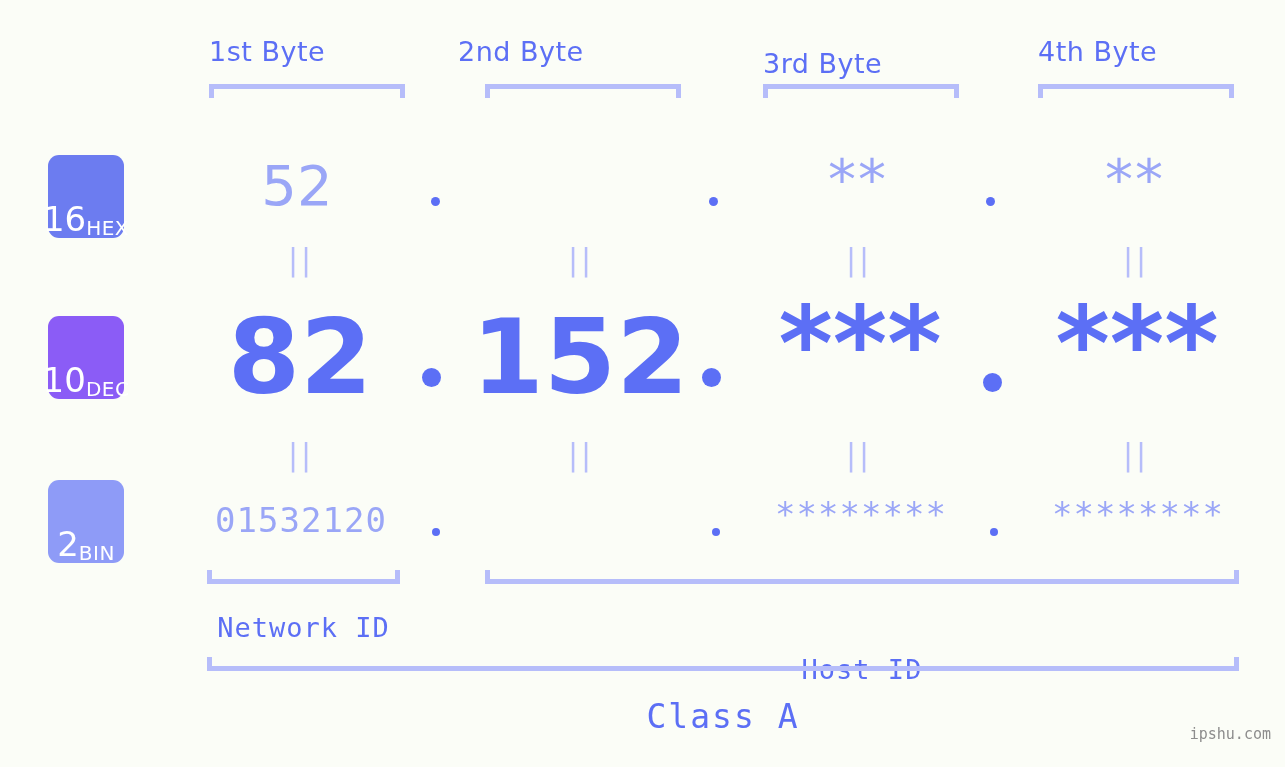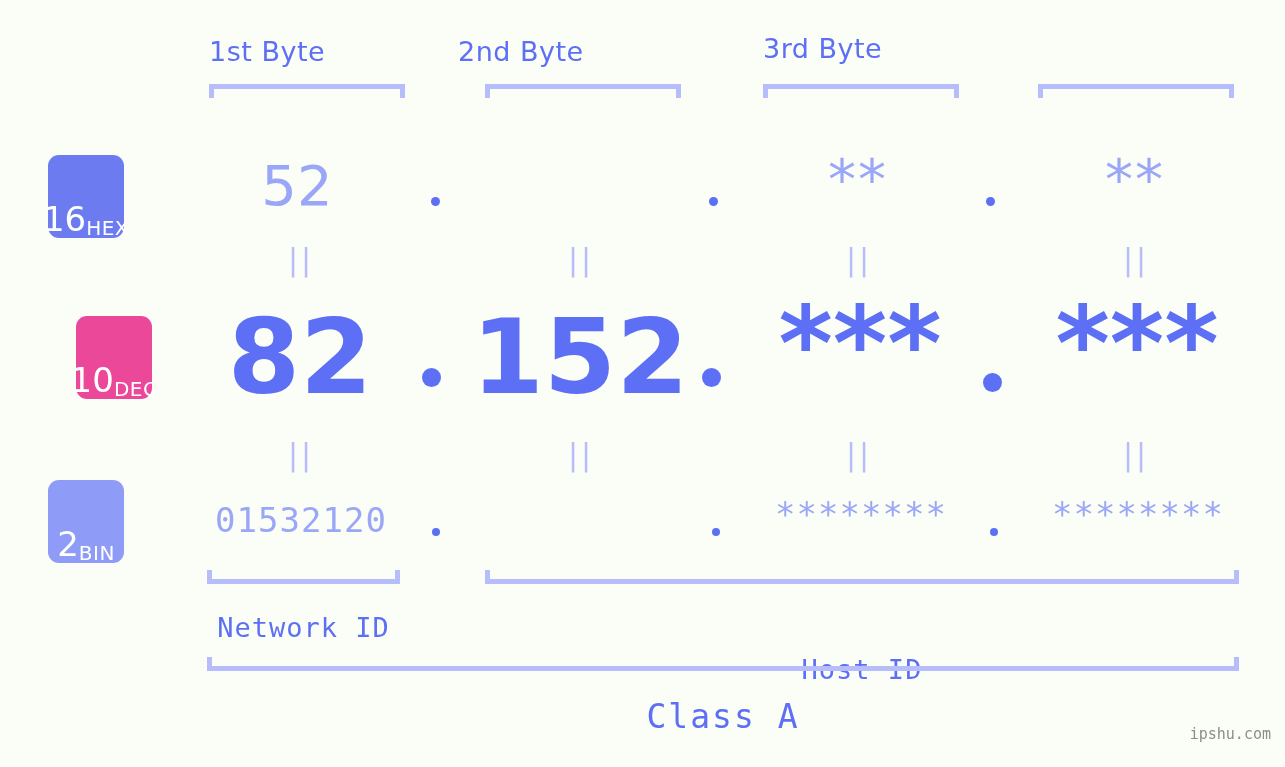--- a/index.html
+++ b/index.html
@@ -155,33 +155,34 @@
     white-space: nowrap;
   }
 </style>
 </head>
 <body>
 
 <div class="stage">
 
   <div class="byte-head" style="left:209px; top:36px; width:196px;">1st Byte</div>
   <div class="byte-head" style="left:458px; top:36px; width:196px;">2nd Byte</div>
-  <div class="byte-head" style="left:763px; top:33px; width:196px;">3rd Byte</div>
+  <div class="byte-head" style="left:763px; top:48px; width:196px;">3rd Byte</div>
+  <div class="byte-head" style="left:1038px; top:36px; width:196px;">4th Byte</div>
 
   <div class="bracket-down" style="left:209px; top:84px; width:196px;"></div>
   <div class="bracket-down" style="left:485px; top:84px; width:196px;"></div>
   <div class="bracket-down" style="left:763px; top:84px; width:196px;"></div>
   <div class="bracket-down" style="left:1038px; top:84px; width:196px;"></div>
 
   <div class="badge" style="left:48px; top:155px; background:#6c7cf0;">
     <span class="num">16</span>
     <span class="nm">HEX</span>
   </div>
 
-  <div class="badge" style="left:48px; top:316px; background:#ec4899;margin-left:28px;">
+  <div class="badge" style="left:48px; top:316px; background:#8b5cf6;">
     <span class="num">10</span>
     <span class="nm">DEC</span>
   </div>
 
   <div class="badge" style="left:48px; top:480px; background:#8e9bf7;">
     <span class="num">2</span>
     <span class="nm">BIN</span>
   </div>
 
   <div class="val hex-val" style="left:199px; top:158px; width:196px;">52</div>

